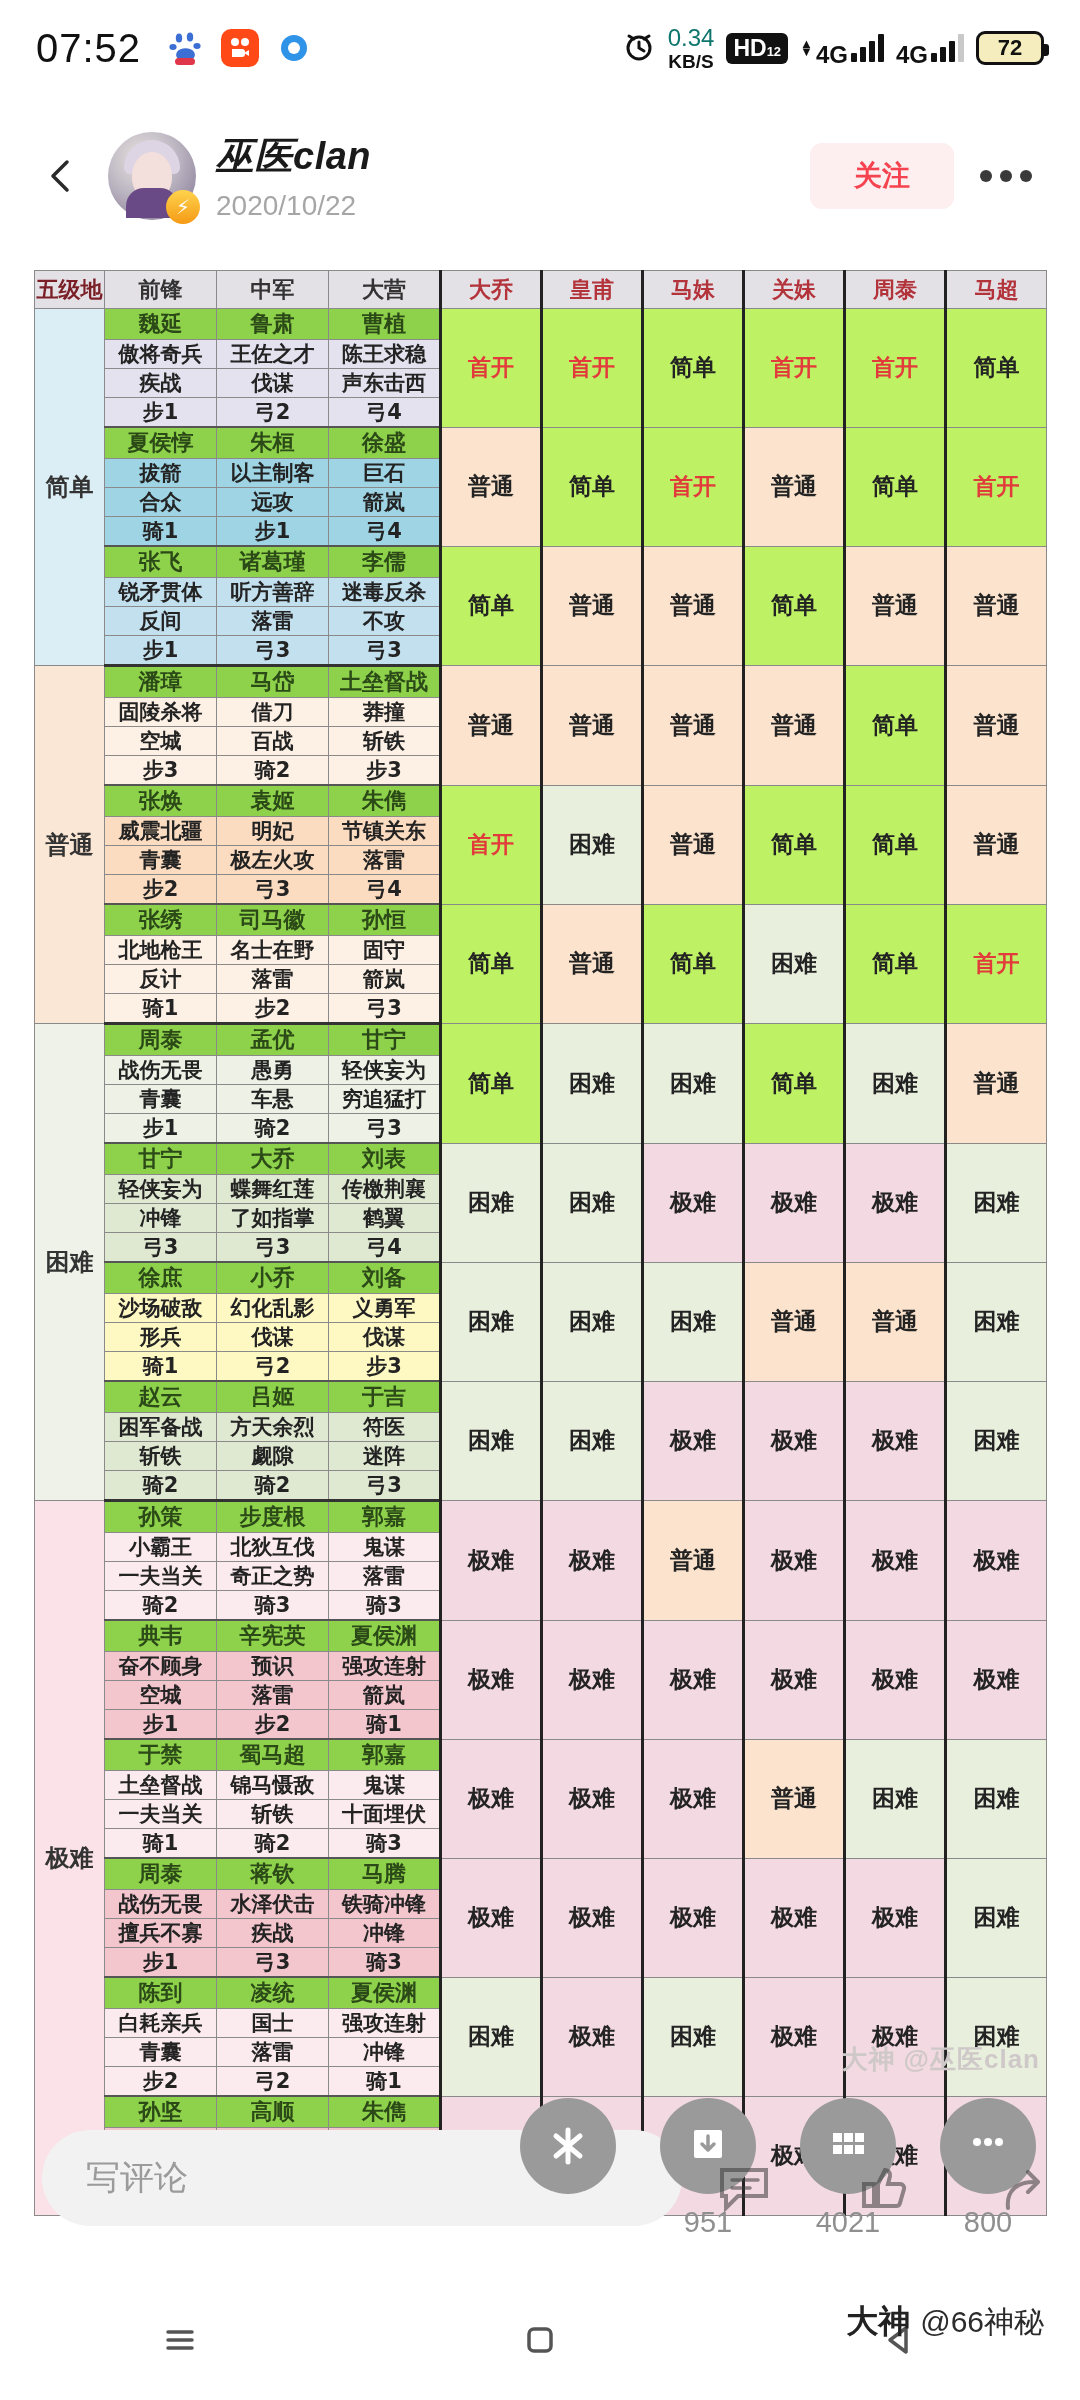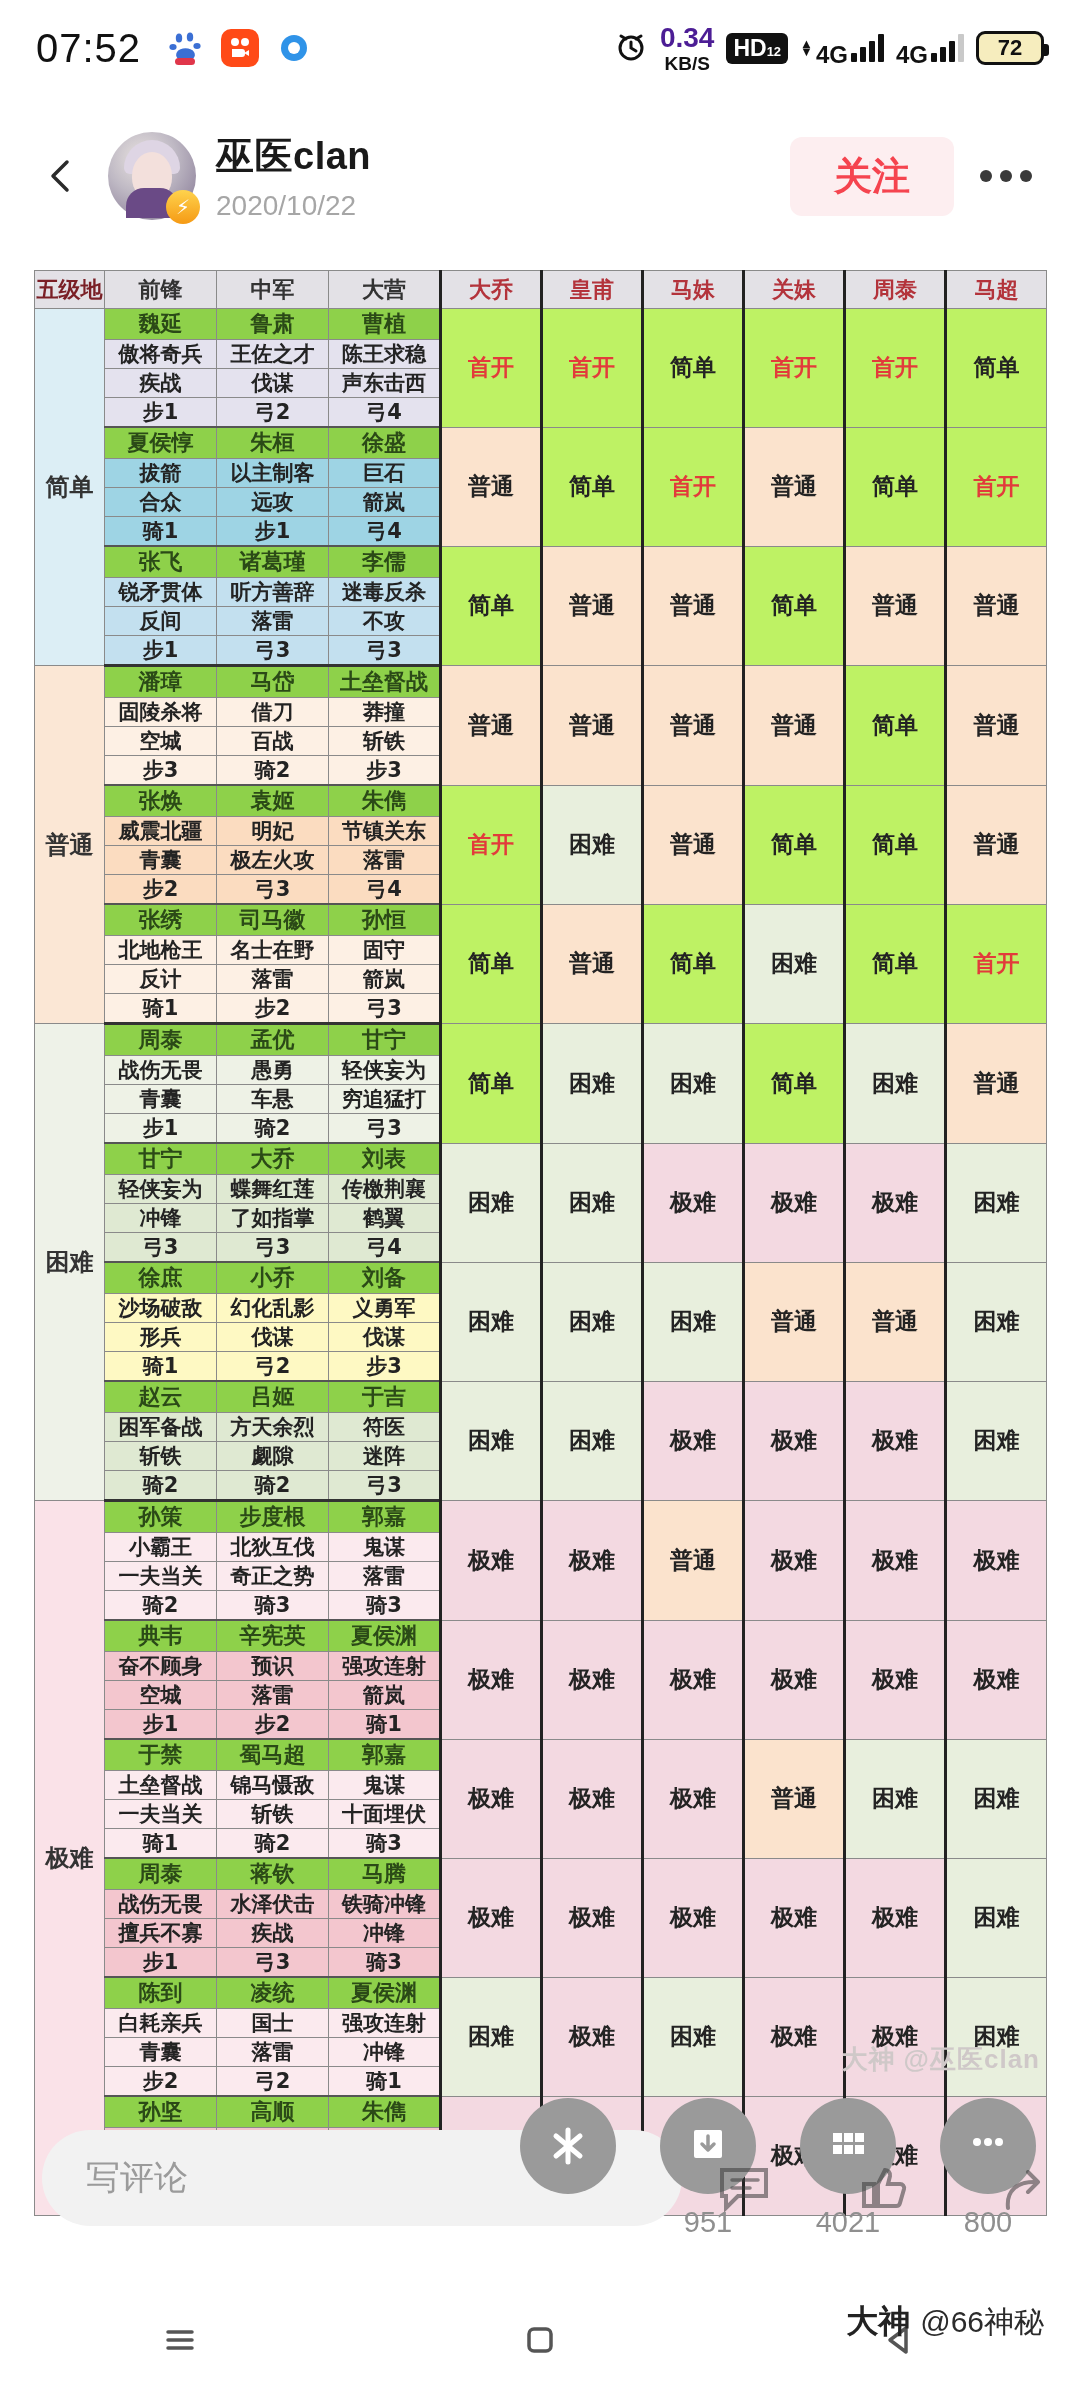--- a/index.html
+++ b/index.html
@@ -23,21 +23,21 @@
   .ic-baidu{ background:transparent; position:relative; }
   .ic-baidu svg{ width:36px;height:36px; }
   .ic-kuaishou{ background:#ff4a17; border-radius:10px; }
   .ic-kuaishou svg{ width:26px;height:26px; }
   .ic-blue{ background:transparent; }
   .ic-blue svg{ width:30px;height:30px; }
 
   .sb-right{ margin-left:auto; display:flex; align-items:center; gap:12px; }
   .sb-alarm svg{ width:34px;height:34px; }
   .sb-net{ display:flex; flex-direction:column; align-items:center; line-height:1; }
-  .sb-net .n1{ font-size:28px; font-weight:bold; color:#4c1d95; }
+  .sb-net .n1{ font-size:24px; font-weight:normal; color:#0f766e; }
   .sb-net .n2{ font-size:19px; font-weight:bold; color:#111; margin-top:2px;}
   .sb-hd{ background:#111; color:#fff; border-radius:6px; padding:2px 7px; font-size:23px;
           font-weight:bold; display:flex; align-items:baseline;}
   .sb-hd sup{font-size:13px;}
   .sb-hd sub{font-size:13px;}
   .sig{ display:flex; align-items:flex-end; gap:3px; }
   .sig i{ display:block; width:6px; background:#111; border-radius:1px; }
   .sig i:nth-child(1){height:9px} .sig i:nth-child(2){height:15px}
   .sig i:nth-child(3){height:21px} .sig i:nth-child(4){height:28px}
   .sig.dim i:nth-child(4){ background:#c9c9c9; }
@@ -62,24 +62,24 @@
                  border-radius:50% 50% 46% 46%; background:#f3e0dc; }
   .avatar .hair{ position:absolute; left:16px; top:8px; width:56px; height:34px;
                  border-radius:28px 28px 6px 6px; background:#ded5e4; }
   .avatar .robe{ position:absolute; left:18px; bottom:2px; width:52px; height:30px;
                  border-radius:18px 18px 0 0; background:#6a4a86; }
   .avatar .badge{ position:absolute; right:-4px; bottom:-4px; width:34px;height:34px;
                   border-radius:50%; background:linear-gradient(180deg,#ffd34d,#f59a15);
                   display:flex;align-items:center;justify-content:center;
                   color:#fff;font-size:20px;font-weight:bold; }
   .who{ margin-left:20px; display:flex; flex-direction:column; justify-content:center; }
-  .who .nm{ font-size:38px; font-weight:bold; color:#1a1a1a; letter-spacing:0.5px;}
+  .who .nm{ font-size:38px; font-weight:bold; color:#1a1a1a; letter-spacing:0.5px;font-style:italic;}
   .who .dt{ font-size:28px; color:#a6a6a6; margin-top:8px; }
   .follow{ margin-left:auto; background:#fdeef0; color:#f5444f; border:none; border-radius:12px;
-           font-size:38px; font-weight:bold; padding:14px 44px; font-family:inherit; }
+           font-size:28px; font-weight:bold; padding:14px 44px; font-family:inherit; }
   .more{ width:80px;height:56px; margin-left:12px; display:flex; align-items:center;
          justify-content:center; gap:8px; }
   .more i{ width:12px;height:12px;border-radius:50%;background:#3a3a3a;display:block; }
 
   
   .tablewrap{ position:absolute; top:270px; left:34px; width:1012px; }
   table.grid{ border-collapse:collapse; width:1012px; table-layout:fixed;
               font-family:"DejaVu Sans","Liberation Sans",sans-serif; }
   table.grid td,table.grid th{ border:1px solid #8a8a8a; text-align:center; vertical-align:middle;
       padding:0; font-weight:bold; }

